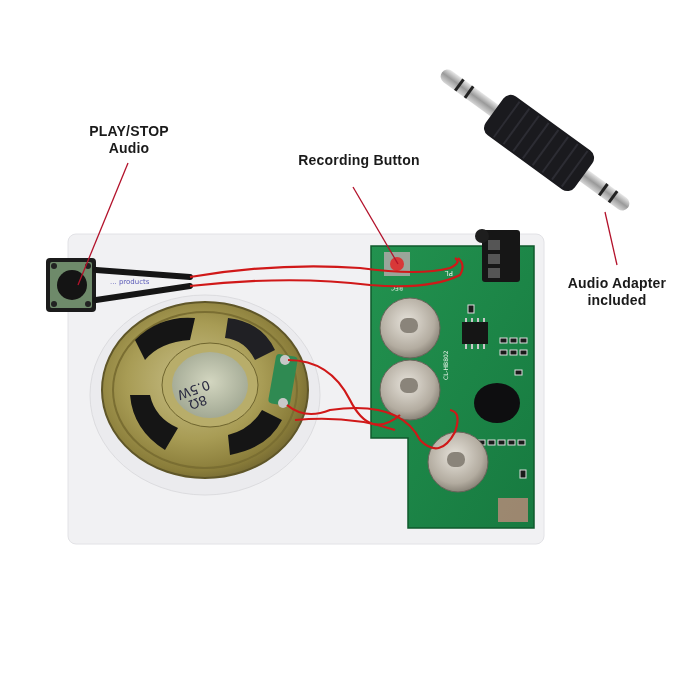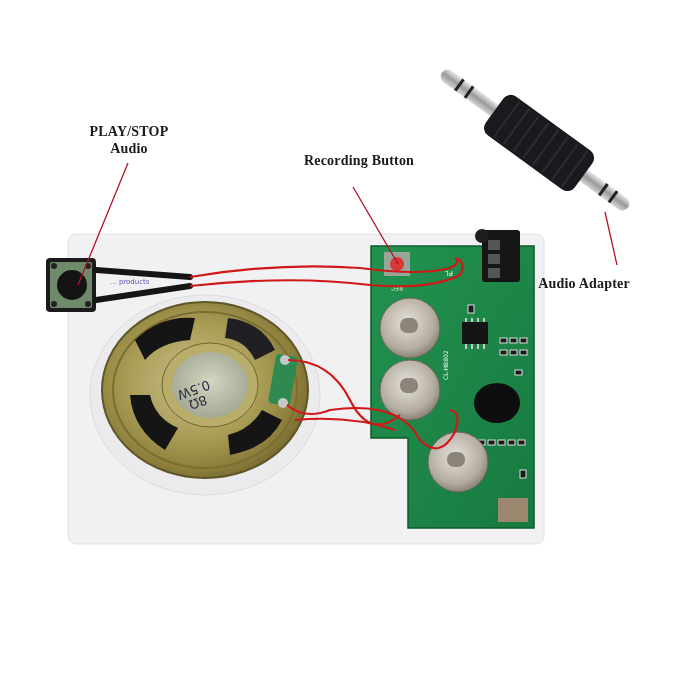--- a/index.html
+++ b/index.html
@@ -1,19 +1,19 @@
 <!DOCTYPE html>
 <html><head>
   <meta charset="utf-8">
   <style>
     html, body { margin:0; padding:0; background:#ffffff; }
     body { width:700px; height:700px; position:relative; overflow:hidden; font-family:"DejaVu Sans", sans-serif; }
     .label {
       position:absolute; color:#1a1a1a; font-weight:bold; font-size:14px; line-height:17px;
-      text-align:center; font-family:Liberation Serif, serif; letter-spacing:0.2px;
+      text-align:center; font-family:Liberation Sans, sans-serif; letter-spacing:0.2px;
     }
     svg.scene { position:absolute; left:0; top:0; }
   </style>
 </head>
 <body>
 
 <svg class="scene" width="700" height="700" viewBox="0 0 700 700">
   <defs>
     <radialGradient id="spk" cx="45%" cy="45%" r="60%">
       <stop offset="0%" stop-color="#c9c08a"></stop>
@@ -171,15 +171,16 @@
 
 <div class="label" style="left:74px; top:123px; width:110px;">
   <div>PLAY/STOP</div>
   <div>Audio</div>
 </div>
 
 <div class="label" style="left:284px; top:152px; width:150px;">
   <span>Recording Button</span>
 </div>
 
-<div class="label" style="left:519px; top:275px; width:130px;">
+<div class="label" style="left:552px; top:275px; width:130px;">
   <div>Audio Adapter</div>
+  <div>included</div>
 </div>
 
 </body></html>

